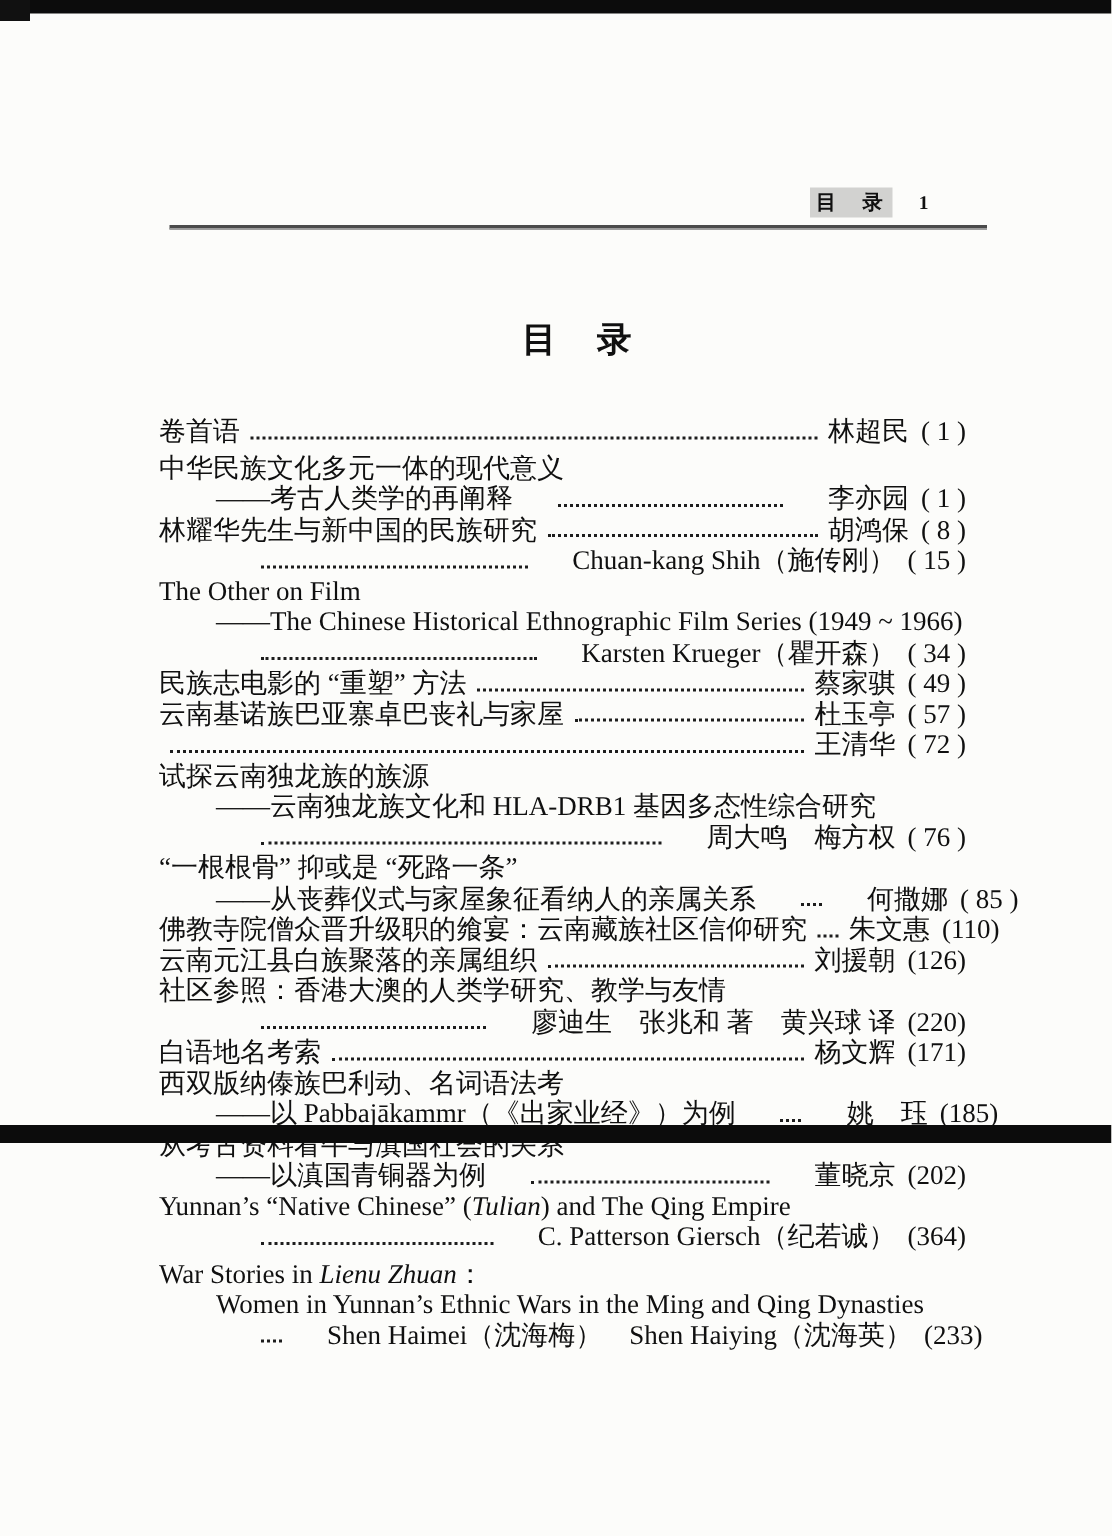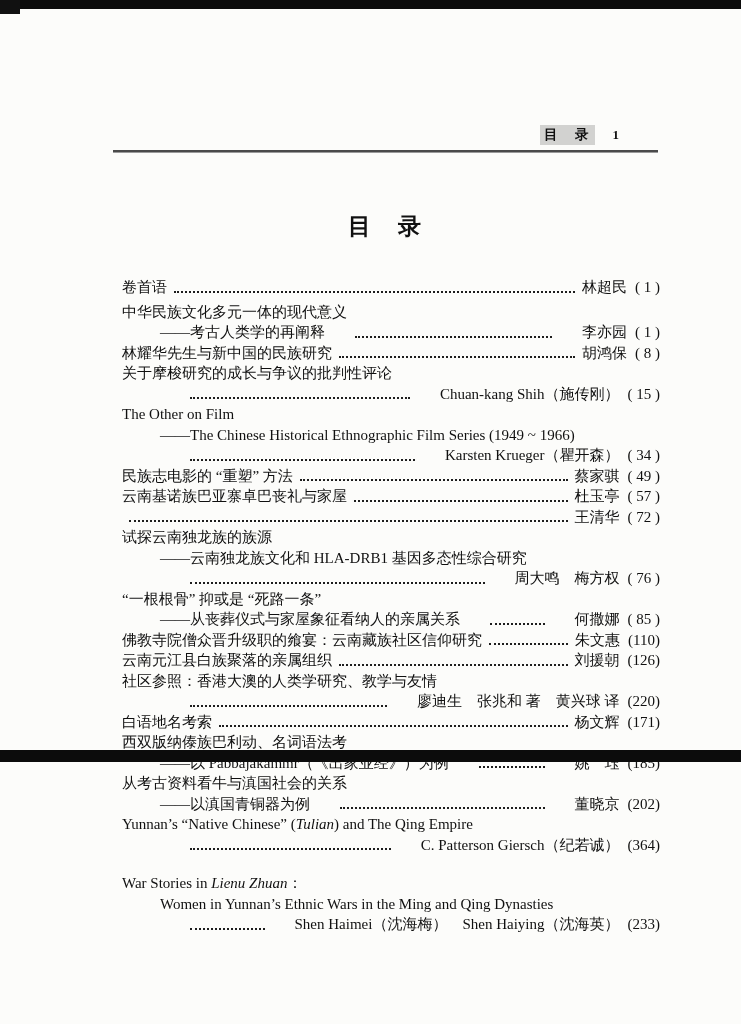--- a/index.html
+++ b/index.html
@@ -44,31 +44,31 @@
   }
 
   .page-title {
     position: absolute; top: 211px; left: 113px; width: 545px;
     text-align: center;
     font-size: 23px; font-weight: bold;
     letter-spacing: 2px;
   }
 
   .toc-list {
-    position: absolute; top: 277px; left: 122px; width: 538px;
-    font-size: 15px; line-height: 20.5px;
+    position: absolute; top: 277px; left: 106px; width: 538px;
+    font-size: 18px; line-height: 20.5px;
   }
   .toc-row {
     display: flex; align-items: flex-end;
     min-height: 20.5px;
     white-space: nowrap;
   }
   .toc-row.indent { padding-left: 38px; gap: 23px; }
   .toc-row.gap { margin-top: 4px; }
-  .toc-row.gap-sm { margin-top: 18px; font-family: Liberation Serif, serif; }
+  .toc-row.gap-sm { margin-top: 4px; font-family: Liberation Serif, serif; }
   .toc-text i { font-style: italic; }
   .leader {
     flex: 1 1 auto;
     border-bottom: 2px dotted #1d1d1d;
     margin: 0 7px 5px 7px;
     min-width: 14px;
   }
   .toc-right { flex: 0 0 auto; }
   .toc-page { margin-left: 8px; }
 </style>
@@ -99,23 +99,20 @@
       <div class="toc-row indent">
         <span class="toc-text"><span>——考古人类学的再阐释</span></span>
         <span class="leader"></span>
         <span class="toc-right"><span class="toc-authors">李亦园</span><span class="toc-page">( 1 )</span></span>
       </div>
       <div class="toc-row">
         <span class="toc-text"><span>林耀华先生与新中国的民族研究</span></span>
         <span class="leader"></span>
         <span class="toc-right"><span class="toc-authors">胡鸿保</span><span class="toc-page">( 8 )</span></span>
       </div>
-      <div class="toc-row">
-        <span class="toc-text"><span>关于摩梭研究的成长与争议的批判性评论</span></span>
-      </div>
       <div class="toc-row indent">
         <span class="toc-text"></span>
         <span class="leader"></span>
         <span class="toc-right"><span class="toc-authors">Chuan-kang Shih（施传刚）</span><span class="toc-page">( 15 )</span></span>
       </div>
       <div class="toc-row">
         <span class="toc-text"><span>The Other on Film</span></span>
       </div>
       <div class="toc-row indent">
         <span class="toc-text"><span>——The Chinese Historical Ethnographic Film Series (1949 ~ 1966)</span></span>

